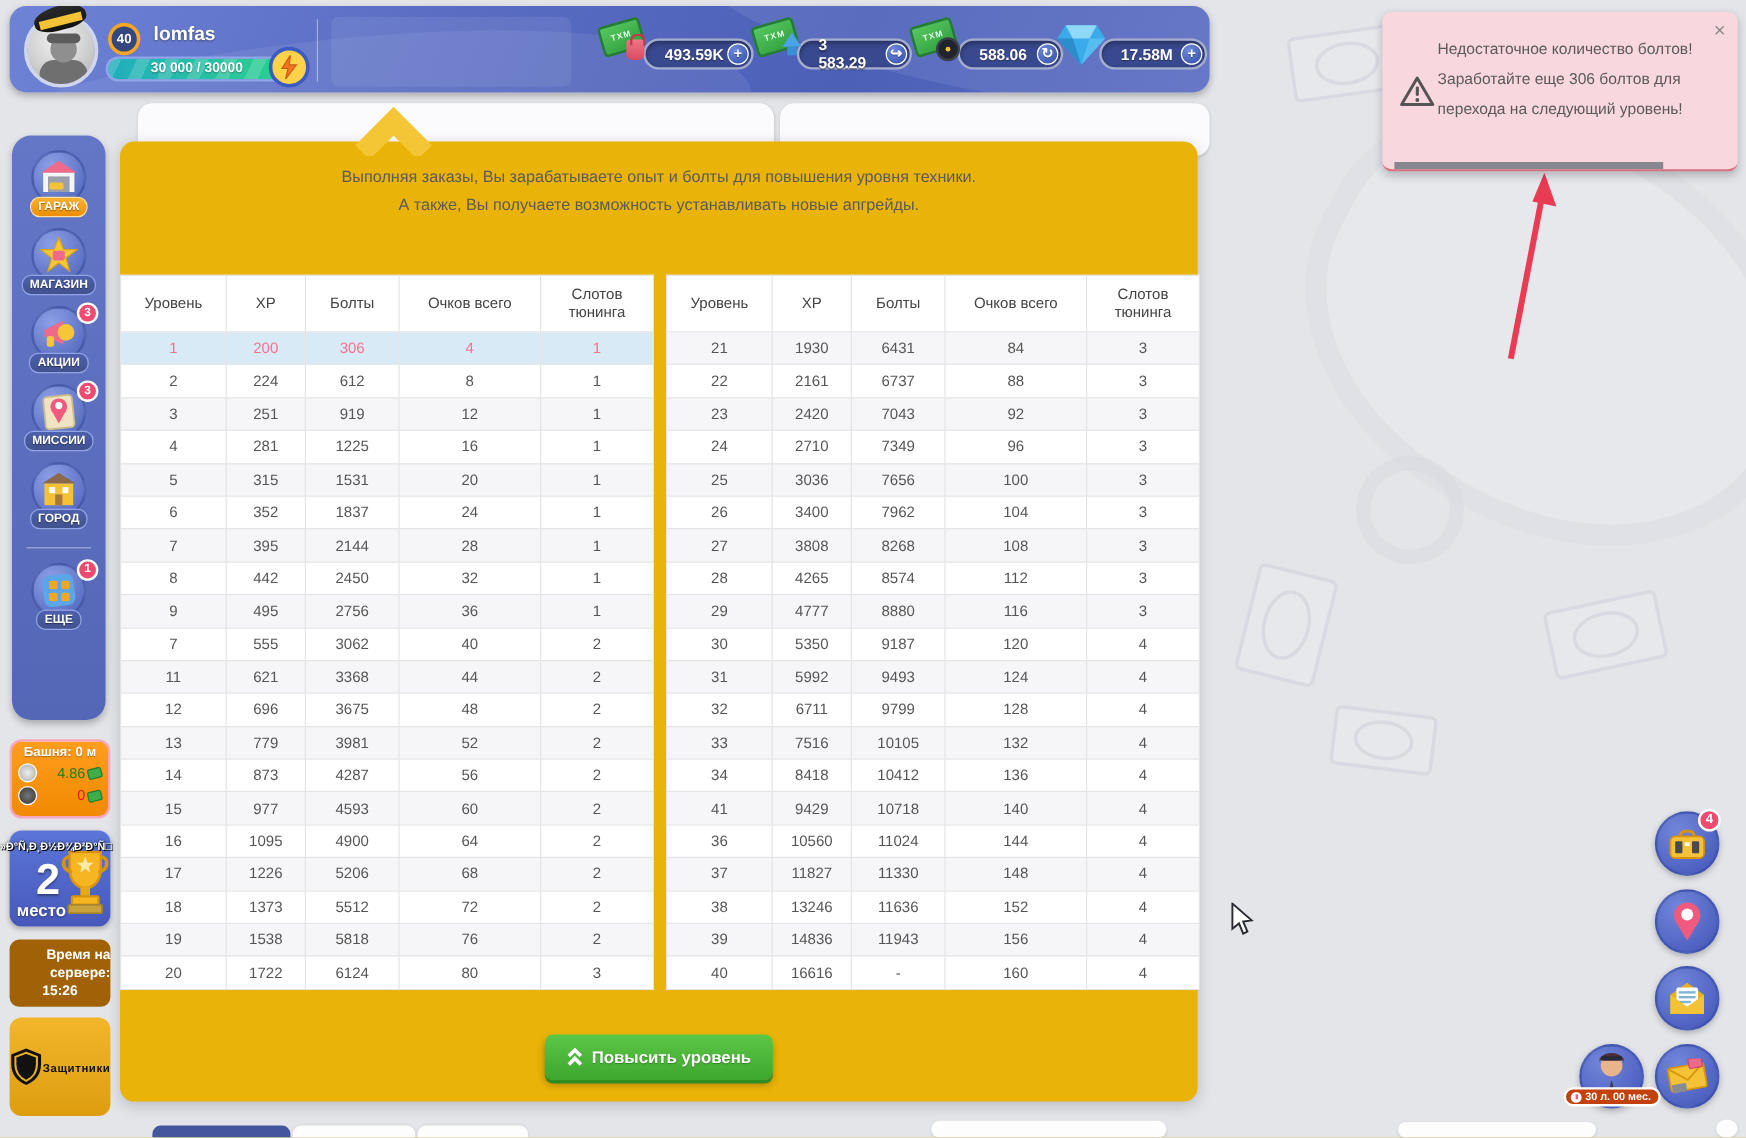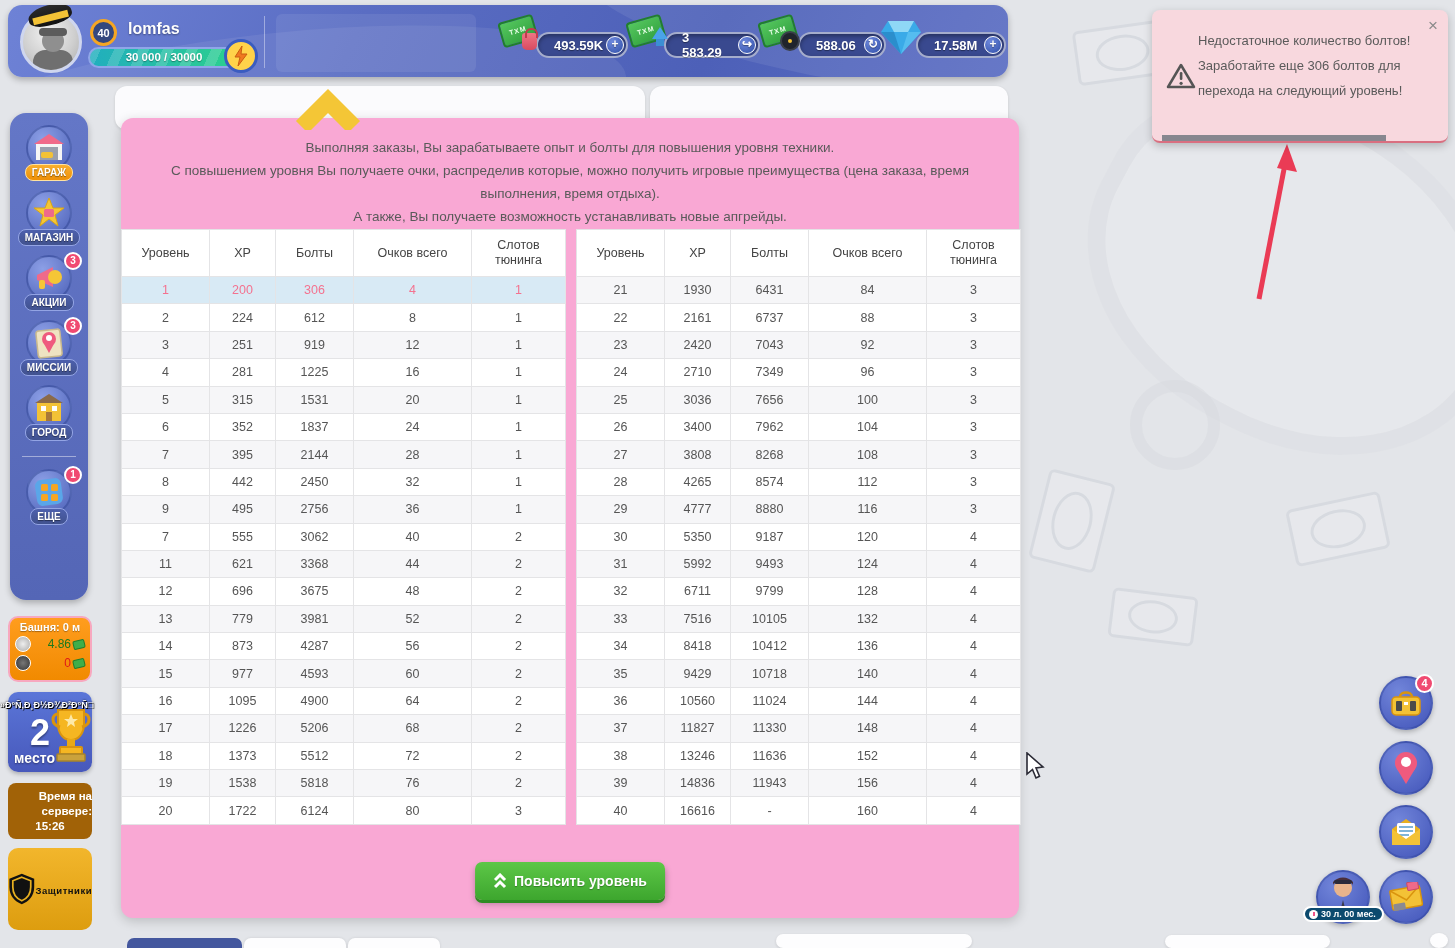--- a/index.html
+++ b/index.html
@@ -113,21 +113,21 @@
      justify-content:center; color:#fff; font-size:11.5px; font-weight:bold; text-align:right; line-height:15px; }
   .w-def { position:absolute; left:8px; top:848px; width:84px; height:82px; border-radius:10px;
      background:linear-gradient(#f2b62c,#dd9d0f); z-index:40; display:flex; flex-direction:row;
      align-items:center; justify-content:center; }
   .w-def .lbl { margin-top:3px; color:#111; font-size:9.5px; font-weight:bold; letter-spacing:.5px; }
 
   
   .back-card { position:absolute; top:86px; height:44px; background:#fbfbfd; border-radius:12px;
      box-shadow:0 1px 3px rgba(0,0,0,.12); z-index:10; }
   .chevron-up { position:absolute; left:293px; top:84px; z-index:30; }
-  .panel { position:absolute; left:121px; top:118px; width:898px; height:800px; background:#f9a8d4;
+  .panel { position:absolute; left:100px; top:118px; width:898px; height:800px; background:#eab308;
      border-radius:12px; box-shadow:0 3px 12px rgba(0,0,0,.18); z-index:20; }
   .desc { padding-top:18px; text-align:center; color:#5a5a5a; font-size:13.5px; line-height:23px; }
   .desc p { max-width:880px; margin:0 auto; }
 
   .tables { position:absolute; left:0; top:111px; width:1022px; display:flex; gap:10px; }
   table.tbl { border-collapse:collapse; table-layout:fixed; width:444px; background:#fff;
      font-size:12.5px; color:#555; }
   .tbl th, .tbl td { border:1px solid #e4e4e6; text-align:center; font-weight:normal; }
   .tbl th { height:47px; color:#444; line-height:15px; padding:0 6px; background:#fff; }
   .tbl td { height:27.4px; }
@@ -154,21 +154,21 @@
   .red-arrow { position:absolute; left:1235px; top:142px; z-index:55; }
 
   
   .fab { position:absolute; width:54px; height:54px; border-radius:50%;
      background:radial-gradient(circle at 35% 28%, #7286da 0%, #4c5fc0 78%);
      border:2px solid rgba(40,60,140,.35); box-shadow:0 2px 5px rgba(0,0,0,.25);
      z-index:50; display:flex; align-items:center; justify-content:center; cursor:pointer; }
   .fab-badge { position:absolute; right:-3px; top:-4px; min-width:19px; height:19px; border-radius:50%;
      background:#f04a71; border:2px solid #fff; color:#fff; font-size:11px; font-weight:bold;
      line-height:15px; text-align:center; z-index:4; }
-  .promo-badge { position:absolute; left:1303px; top:906px; z-index:52; background:#0c4a6e;
+  .promo-badge { position:absolute; left:1303px; top:906px; z-index:52; background:#c2410c;
      border:2px solid #fff; border-radius:9px; color:#fff; font-size:9px; font-weight:bold;
      padding:1px 6px 1px 4px; display:flex; align-items:center; gap:3px; }
   .promo-badge .clock { width:9px; height:9px; border-radius:50%; background:#fff; position:relative; }
   .promo-badge .clock::before { content:""; position:absolute; left:4px; top:2px; width:1.5px; height:4px; background:#f0558a; }
 
   
   .btab { position:absolute; top:938px; height:12px; border-radius:7px 7px 0 0; z-index:15; }
   .btab.dark { background:#44579e; }
   .btab.light { background:#fdfdfe; box-shadow:0 0 3px rgba(0,0,0,.1); }
   .bbox { position:absolute; background:#fdfdfe; border-radius:8px; z-index:15; box-shadow:0 1px 3px rgba(0,0,0,.12); }
@@ -377,21 +377,20 @@
   <div class="back-card" style="left:115px; width:530px;"></div>
   <div class="back-card" style="left:650px; width:358px;"></div>
 
   <svg class="chevron-up" width="70" height="46" viewBox="0 0 70 46">
     <path d="M9 43 L35 17 L61 43" fill="none" stroke="#f4c636" stroke-width="17"></path>
   </svg>
 
   <div class="panel">
     <div class="desc">
       <p>Выполняя заказы, Вы зарабатываете опыт и болты для повышения уровня техники.</p>
-      <p>С повышением уровня Вы получаете очки, распределив которые, можно получить игровые преимущества (цена заказа, время выполнения, время отдыха).</p>
       <p>А также, Вы получаете возможность устанавливать новые апгрейды.</p>
     </div>
 
     <div class="tables">
       <table class="tbl">
         <thead>
             <tr>
               <th>Уровень</th>
               <th>XP</th>
               <th>Болты</th>
@@ -645,21 +644,21 @@
               <td>4</td>
             </tr>
             <tr>
               <td>34</td>
               <td>8418</td>
               <td>10412</td>
               <td>136</td>
               <td>4</td>
             </tr>
             <tr>
-              <td>35</td>
+              <td>41</td>
               <td>9429</td>
               <td>10718</td>
               <td>140</td>
               <td>4</td>
             </tr>
             <tr>
               <td>36</td>
               <td>10560</td>
               <td>11024</td>
               <td>144</td>

